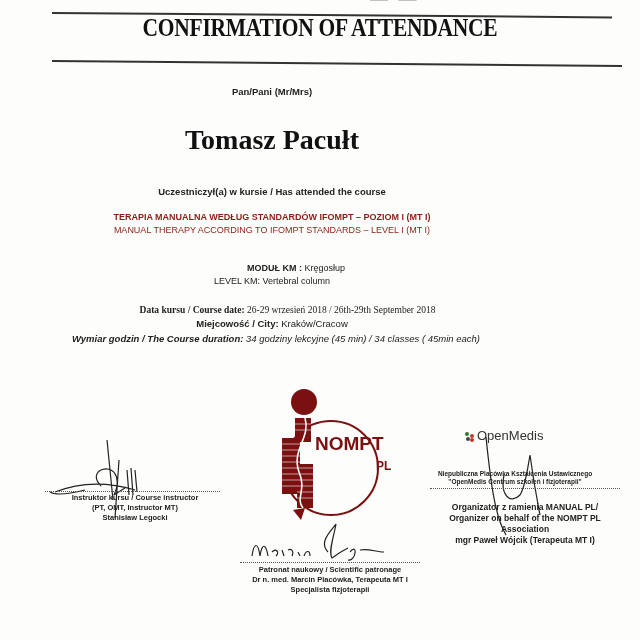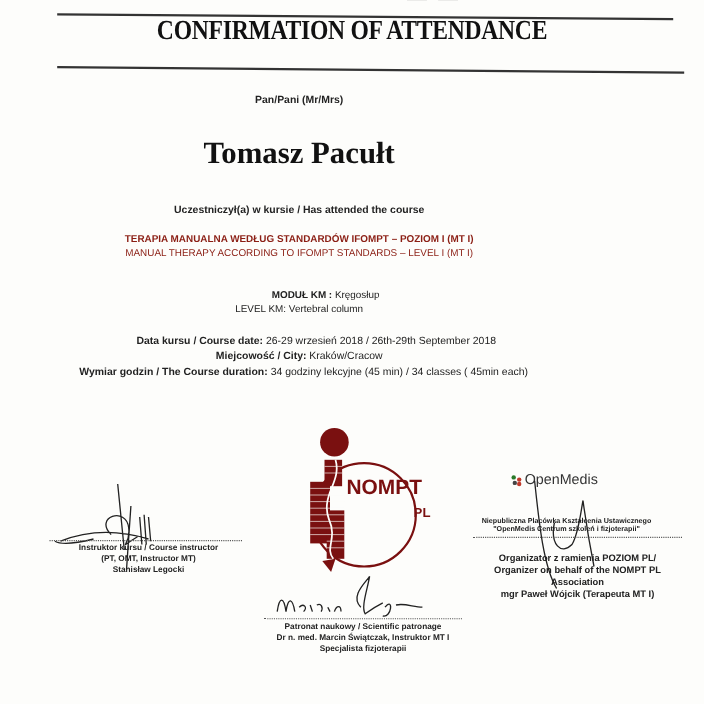--- a/index.html
+++ b/index.html
@@ -45,27 +45,27 @@
 <div class="abs center course-pl">TERAPIA MANUALNA WEDŁUG STANDARDÓW IFOMPT – POZIOM I (MT I)</div>
 <div class="abs center course-en">MANUAL THERAPY ACCORDING TO IFOMPT STANDARDS – LEVEL I (MT I)</div>
 
 <div class="abs center module">
   <span>MODUŁ KM : </span><span style="font-weight:normal">Kręgosłup</span>
 </div>
 <div class="abs center level">
   <span>LEVEL KM: </span><span>Vertebral column</span>
 </div>
 
-<div class="abs center info info1" style="padding-left:31px;">
+<div class="abs center info info1" style="padding-left:31px;font-family:Liberation Serif, serif;">
   <b>Data kursu / Course date: </b><span>26-29 wrzesień 2018 / 26th-29th September 2018</span>
 </div>
 <div class="abs center info info2">
   <b>Miejcowość / City: </b><span>Kraków/Cracow</span>
 </div>
-<div class="abs center info info3" style="padding-left:8px;">
+<div class="abs center info info3" style="padding-left:8px;font-style:italic;">
   <b>Wymiar godzin / The Course duration: </b><span>34 godziny lekcyjne (45 min) / 34 classes ( 45min each)</span>
 </div>
 
 <div class="abs" style="left:255px; top:380px; width:140px; height:140px;">
   <svg width="140" height="140" viewBox="0 0 140 140">
     <circle cx="76" cy="88" r="47" fill="none" stroke="#7a1010" stroke-width="2"></circle>
     <circle cx="49" cy="22" r="13" fill="#7a1010"></circle>
     <g fill="#7a1010">
       <rect x="40" y="38" width="16" height="24"></rect>
       <rect x="27" y="58" width="18" height="56"></rect>
@@ -117,29 +117,29 @@
   <div>Stanisław Legocki</div>
 </div>
 
 <div class="abs" style="left:480px; top:435px; width:70px; height:110px;">
   <svg width="70" height="110" viewBox="0 0 70 110">
     <path d="M6 2 C10 40, 14 80, 26 100 M24 40 C20 60, 30 70, 40 60 C46 50, 48 30, 50 20 M50 20 C54 50, 58 70, 60 80" fill="none" stroke="#222" stroke-width="1.2"></path>
   </svg>
 </div>
 <div class="abs dotline" style="left:430px; top:488px; width:190px;"></div>
 <div class="abs sig-block" style="left:420px; top:502px; width:210px; font-size:8.5px;">
-  <div>Organizator z ramienia POZIOM PL/</div>
+  <div>Organizator z ramienia MANUAL PL/</div>
   <div>Organizer on behalf of the NOMPT PL</div>
   <div>Association</div>
   <div>mgr Paweł Wójcik (Terapeuta MT I)</div>
 </div>
 
 <div class="abs" style="left:248px; top:522px; width:140px; height:40px;">
   <svg width="140" height="40" viewBox="0 0 140 40">
     <path d="M4 34 C6 20, 10 20, 12 34 C14 20, 18 22, 20 34 M24 30 C28 26, 32 30, 28 34 M34 28 L36 34 M40 28 C44 26, 46 30, 44 34 M50 30 L52 34 M56 34 C58 28, 62 28, 62 34 M80 30 C70 20, 84 8, 88 2 C86 14, 80 30, 84 36 C92 30, 96 28, 100 26 M102 30 C110 20, 108 40, 100 38 M112 28 C120 26, 128 30, 136 30" fill="none" stroke="#222" stroke-width="1.2"></path>
   </svg>
 </div>
 <div class="abs dotline" style="left:240px; top:562px; width:180px;"></div>
 <div class="abs sig-block" style="left:230px; top:565px; width:200px; font-size:7.5px;">
   <div>Patronat naukowy / Scientific patronage</div>
-  <div>Dr n. med. Marcin Świątczak, Instruktor MT I</div>
+  <div>Dr n. med. Marcin Placówka, Terapeuta MT I</div>
   <div>Specjalista fizjoterapii</div>
 </div>
 
 </body></html>

